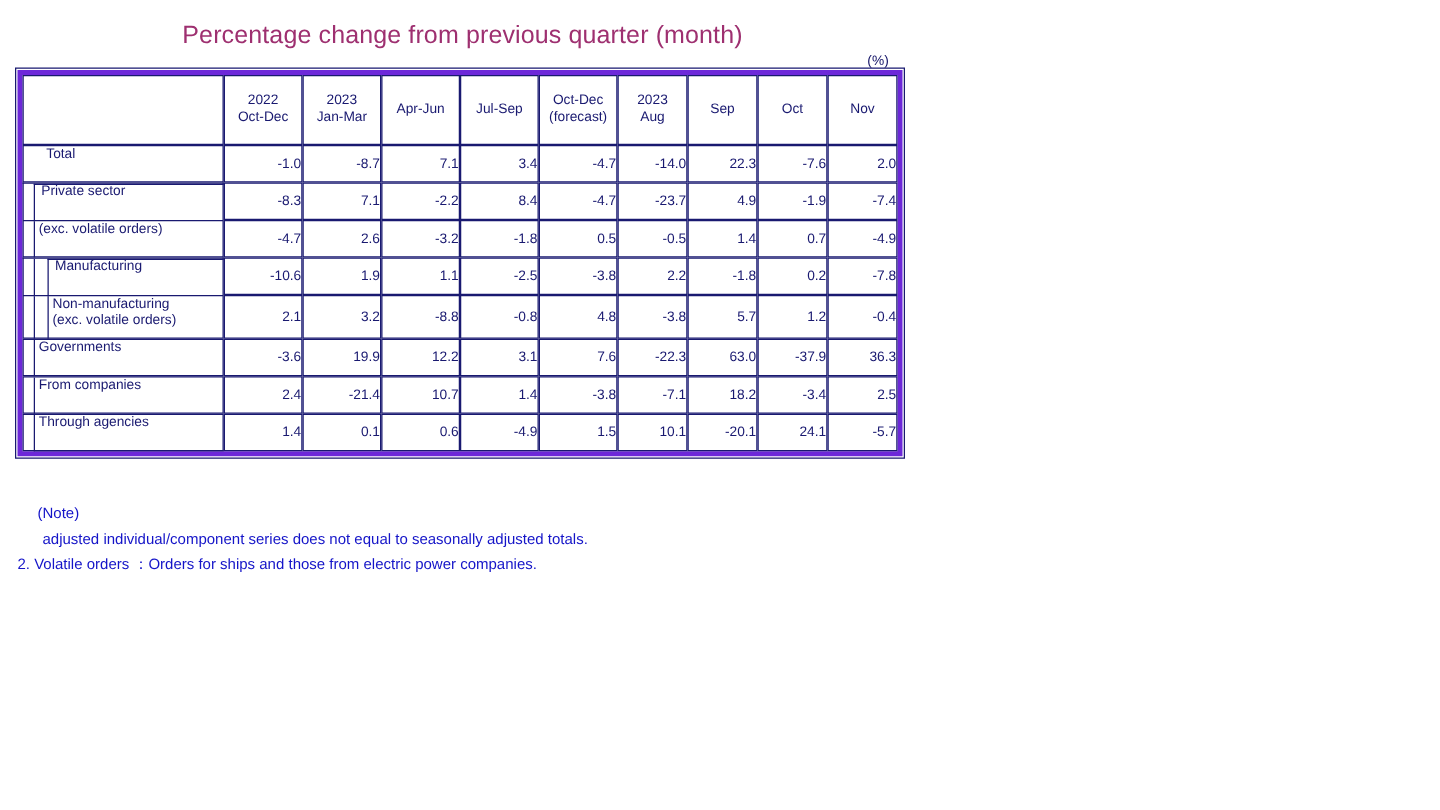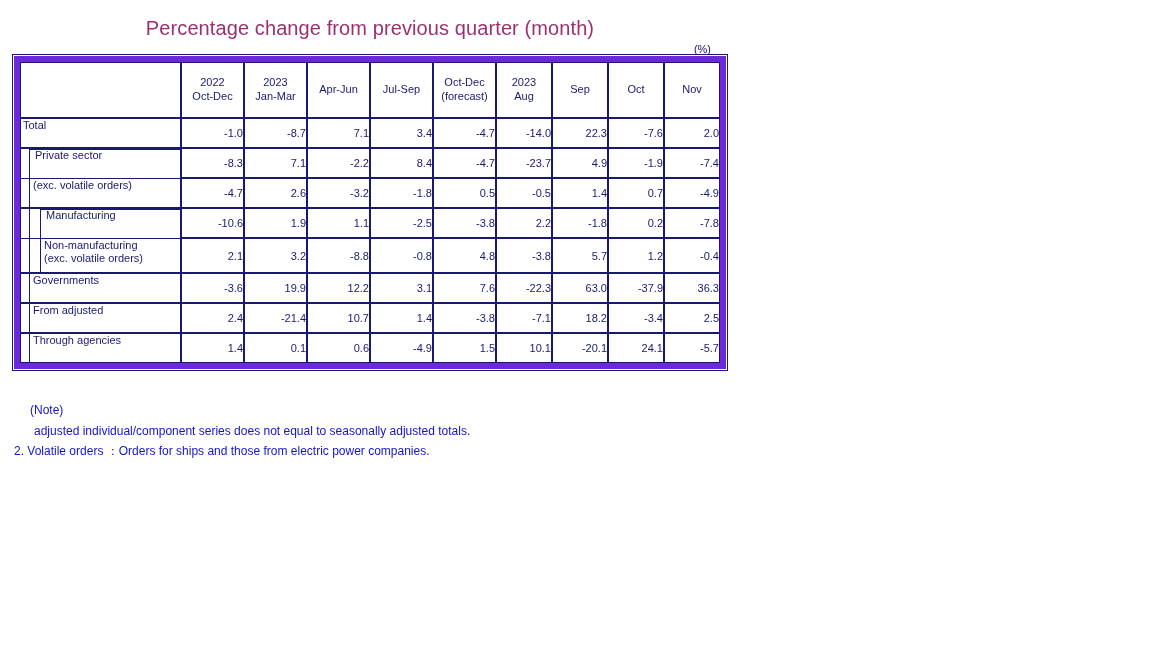--- a/index.html
+++ b/index.html
@@ -51,21 +51,21 @@
     border: 1px solid #191970;
     padding: 0;
     font-size: 11px;
     color: #191970;
     vertical-align: middle;
     box-sizing: border-box;
   }
 
   
   #stats-table {
-    border: 6px solid #6d28d9;
+    border: 4px solid #6d28d9;
     outline: 1px solid #191970;
     outline-offset: 1px;
   }
 
   
   col.c-label { width: 161px; }
   col.c-q     { width: 63px;  }
   col.c-m     { width: 56px;  }
 
   
@@ -130,21 +130,21 @@
   .indent2-cont { left: 19px; }
   .indent1-bot {
     position: absolute;
     left: 8px; top: 0; right: -1px; bottom: -1px;
     border-left: 1px solid #191970;
     border-bottom: 1px solid #191970;
     pointer-events: none;
   }
 
   .txt { position: relative; z-index: 2; display: block; }
-  .txt.i0 { padding-left: 2px; }
+  .txt.i0 { padding-left: 18px; }
   .txt.i1 { padding-left: 14px; }
   .txt.i2 { padding-left: 25px; }
   .txt.i1b { padding-left: 12px; }
   .txt.i2b { padding-left: 23px; }
 
   .two-rows { line-height: 1.18; }
   .two-rows .l1 { display:block; }
   .two-rows .l2 { display:block; }
 
   
@@ -329,21 +329,21 @@
       <td class="val sep-left">-22.3</td>
       <td class="val">63.0</td>
       <td class="val">-37.9</td>
       <td class="val">36.3</td>
     </tr>
 
     <tr>
       <td class="rl">
         <div class="lbl-wrap">
           <span class="indent1-cont"></span>
-          <span class="txt i1b">From adjusted</span>
+          <span class="txt i1b">From companies</span>
         </div>
       </td>
       <td class="val sep-left">2.4</td>
       <td class="val">-21.4</td>
       <td class="val">10.7</td>
       <td class="val">1.4</td>
       <td class="val">-3.8</td>
       <td class="val sep-left">-7.1</td>
       <td class="val">18.2</td>
       <td class="val">-3.4</td>

